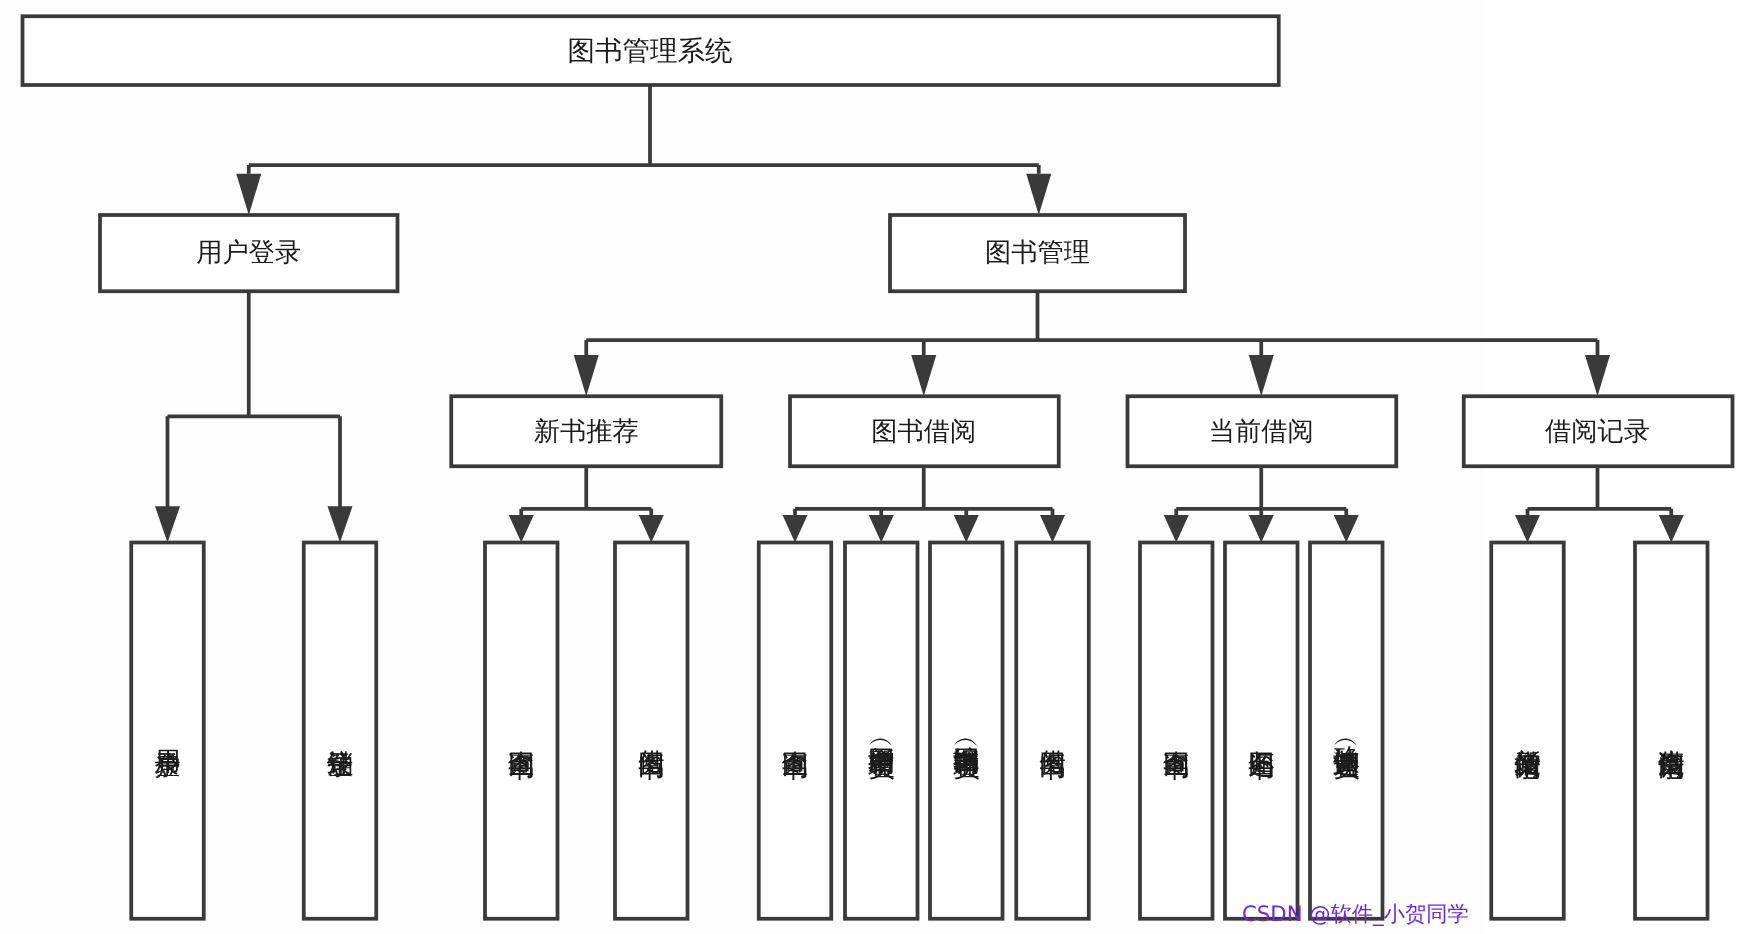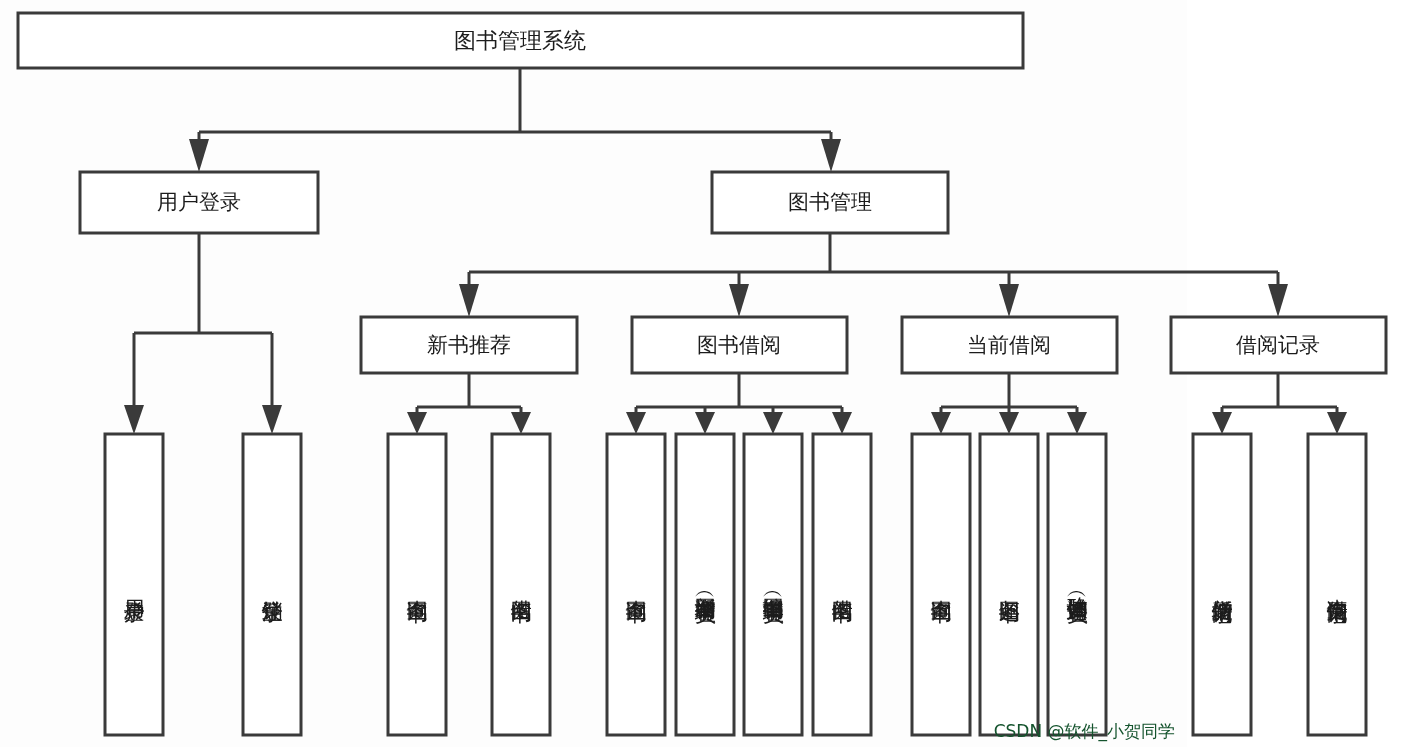--- a/index.html
+++ b/index.html
@@ -74,21 +74,21 @@
     color: #1c1c1c;
     letter-spacing: 1px;
     white-space: nowrap;
   }
   .watermark {
     position: absolute;
     right: 12px;
     bottom: 4px;
     font-family: "DejaVu Sans", "Liberation Sans", sans-serif;
     font-size: 17px;
-    color: #14532d;
+    color: #6d28d9;
     white-space: nowrap;
     pointer-events: none;
   }
 </style>
 </head>
 <body>
 
 <div id="diagram-root">
 
   <svg class="diagram-canvas" viewBox="0 0 1405 747" xmlns="http://www.w3.org/2000/svg">

